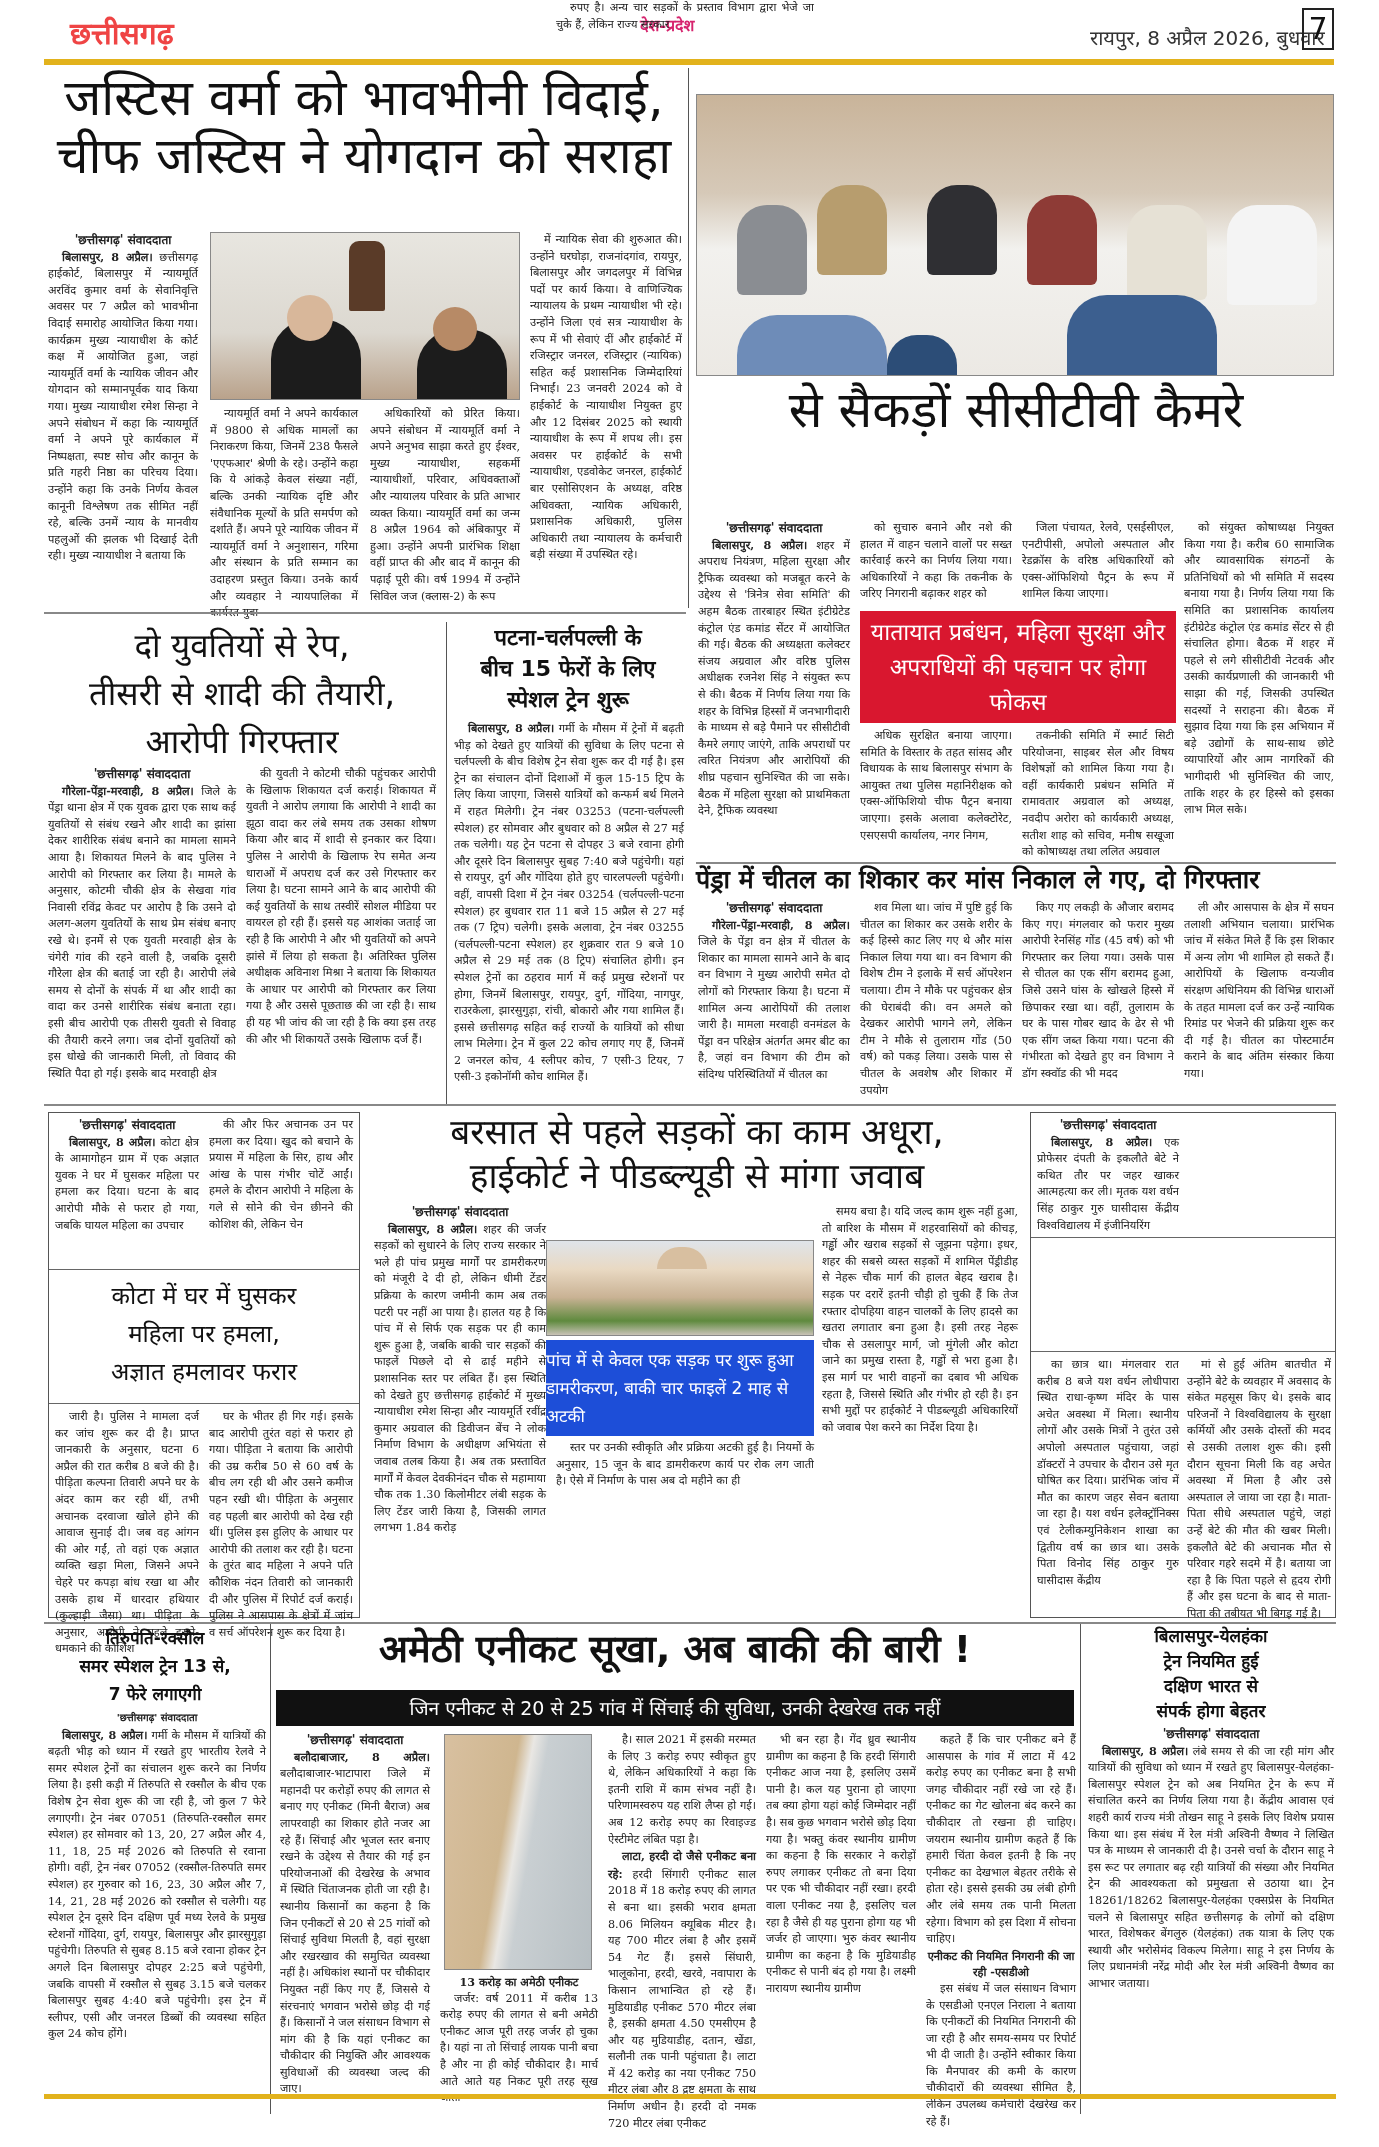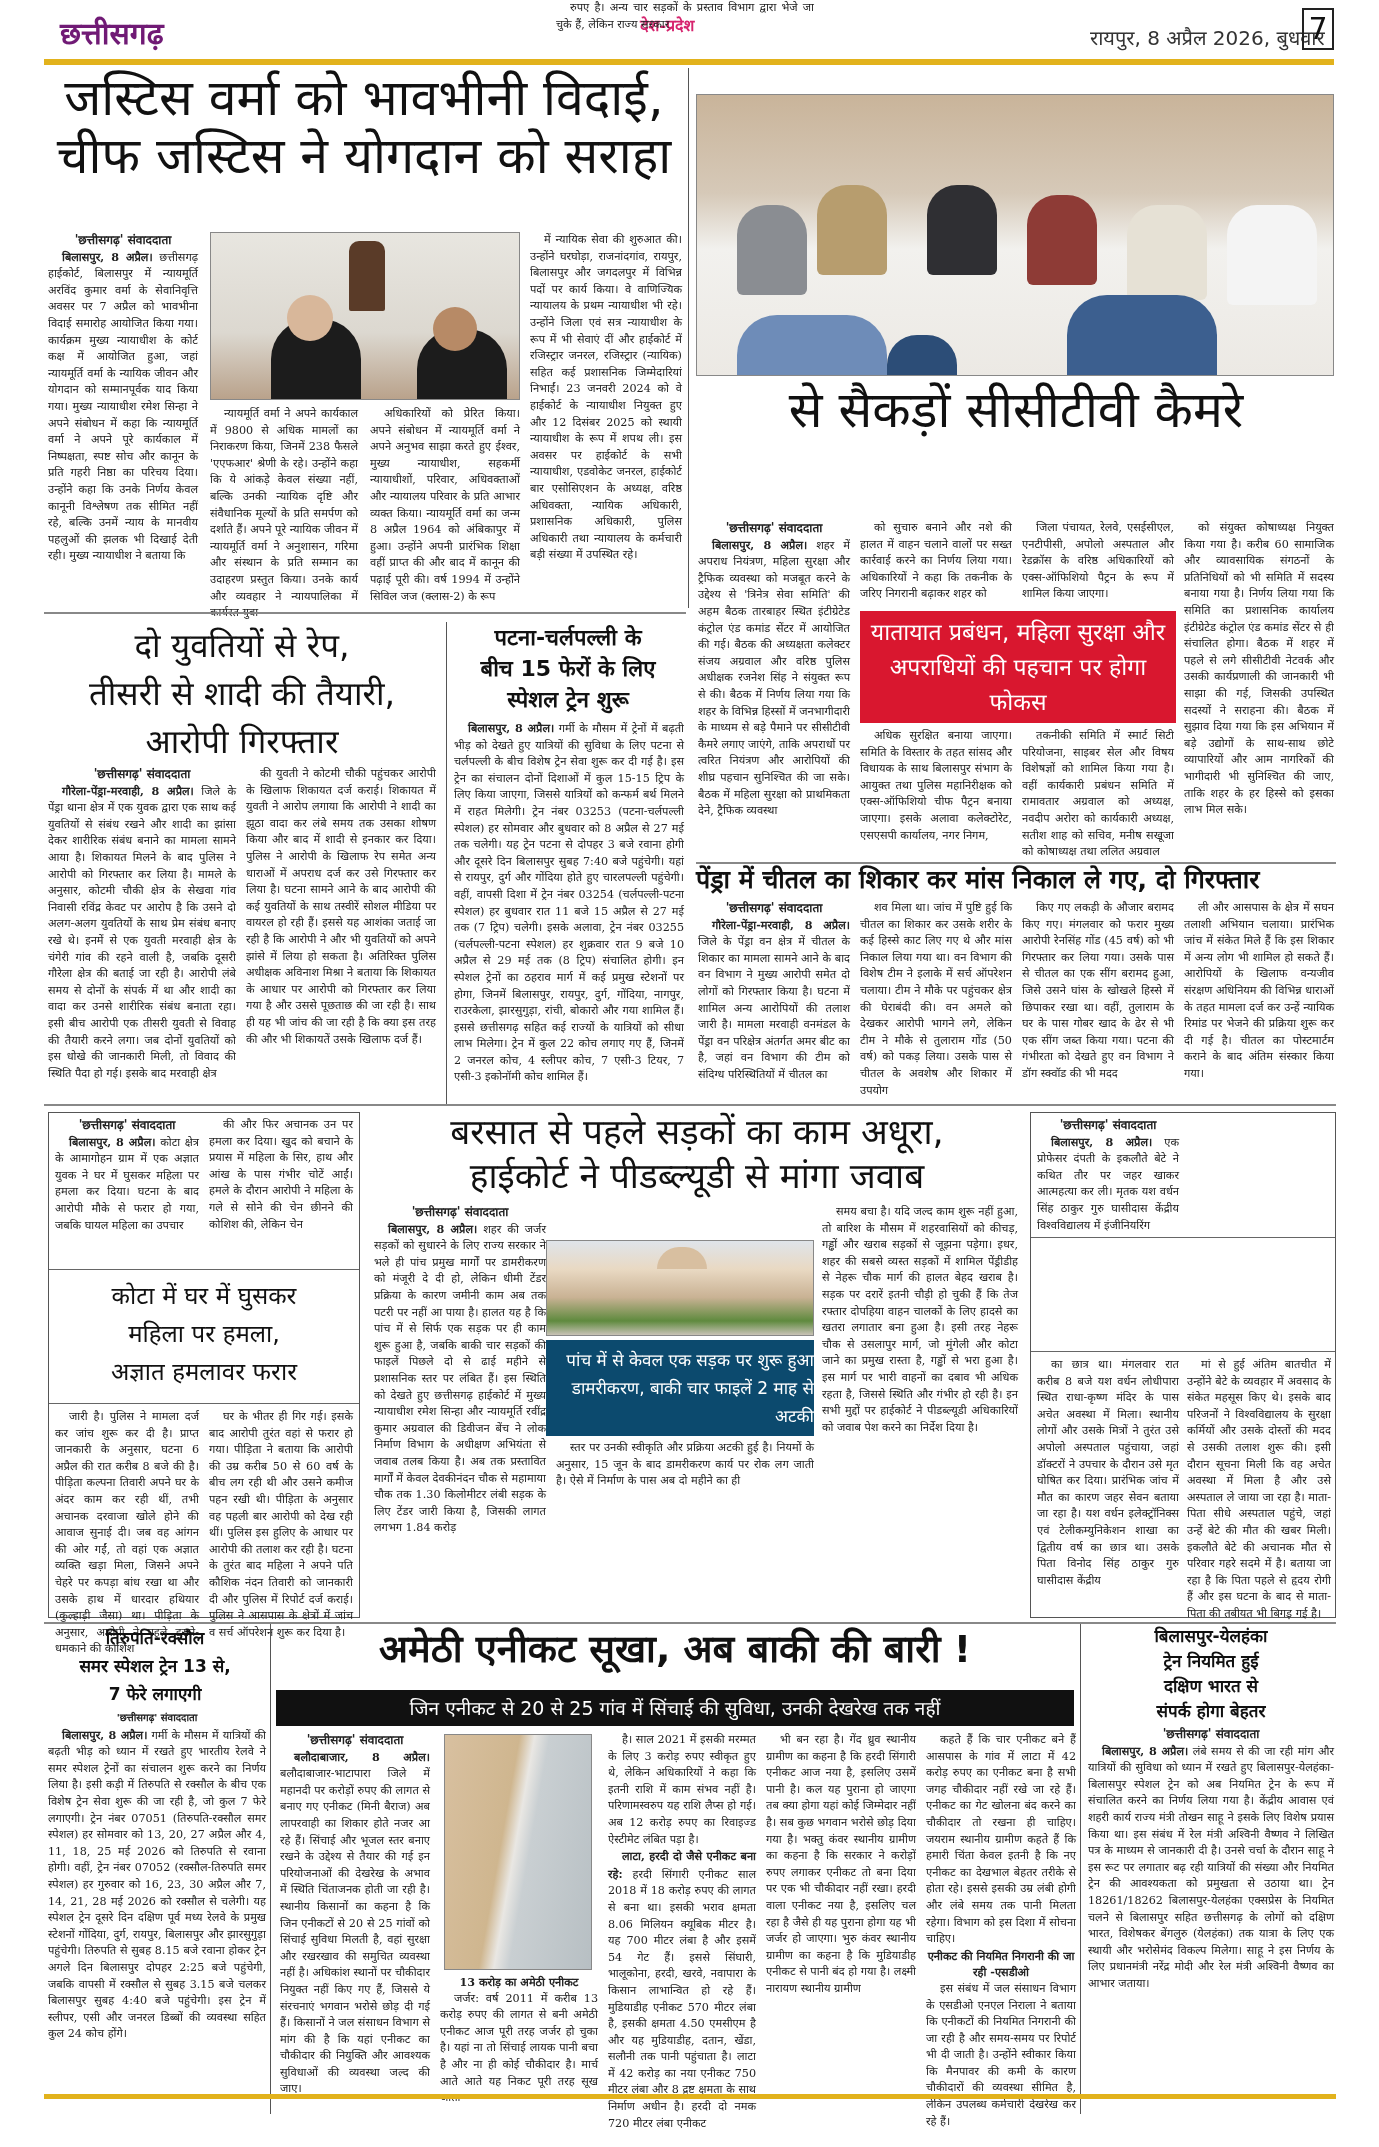--- a/index.html
+++ b/index.html
@@ -12,21 +12,21 @@
 .rule-gold{background:#e2b21c}
 .vline{background:#555;width:1px}
 .hline{background:#888;height:2px}
 .photo{overflow:hidden;border:1px solid #888}
 .box{border:1.5px solid #555}
 </style>
 </head>
 <body>
 
 <header>
-  <div class="abs" style="left:60px;top:12px;font-size:30px;font-weight:bold;color:#701a75;font-family:Liberation Sans, sans-serif">छत्तीसगढ़</div>
+  <div class="abs" style="left:70px;top:12px;font-size:30px;font-weight:bold;color:#ef4444;font-family:Liberation Sans, sans-serif">छत्तीसगढ़</div>
   <div class="abs" style="left:640px;top:14px;font-size:16px;font-weight:bold;color:#d6246e;font-family:'DejaVu Sans',sans-serif">देश-प्रदेश</div>
   <div class="abs" style="left:1090px;top:24px;font-size:20px;color:#333">रायपुर, 8 अप्रैल 2026, बुधवार</div>
   <div class="abs" style="left:1302px;top:8px;width:32px;height:42px;border:2px solid #222;font-size:30px;text-align:center;line-height:38px;color:#111">7</div>
   <div class="abs rule-gold" style="left:44px;top:59px;width:1290px;height:6px"></div>
 </header>
 
 <article>
   <h1 class="abs hl" style="left:44px;top:70px;width:640px;font-size:50px;font-weight:normal">
     <span style="display:block">जस्टिस वर्मा को भावभीनी विदाई,</span>
     <span style="display:block">चीफ जस्टिस ने योगदान को सराहा</span>
@@ -176,21 +176,21 @@
   <div class="abs txt" style="left:374px;top:1204px;width:172px">
     <div class="byline">'छत्तीसगढ़' संवाददाता</div>
     <p><b>बिलासपुर, 8 अप्रैल।</b> <span>शहर की जर्जर सड़कों को सुधारने के लिए राज्य सरकार ने भले ही पांच प्रमुख मार्गों पर डामरीकरण को मंजूरी दे दी हो, लेकिन धीमी टेंडर प्रक्रिया के कारण जमीनी काम अब तक पटरी पर नहीं आ पाया है। हालत यह है कि पांच में से सिर्फ एक सड़क पर ही काम शुरू हुआ है, जबकि बाकी चार सड़कों की फाइलें पिछले दो से ढाई महीने से प्रशासनिक स्तर पर लंबित हैं। इस स्थिति को देखते हुए छत्तीसगढ़ हाईकोर्ट में मुख्य न्यायाधीश रमेश सिन्हा और न्यायमूर्ति रवींद्र कुमार अग्रवाल की डिवीजन बेंच ने लोक निर्माण विभाग के अधीक्षण अभियंता से जवाब तलब किया है। अब तक प्रस्तावित मार्गों में केवल देवकीनंदन चौक से महामाया चौक तक 1.30 किलोमीटर लंबी सड़क के लिए टेंडर जारी किया है, जिसकी लागत लगभग 1.84 करोड़</span></p>
   </div>
   <div class="abs txt" style="left:556px;top:1204px width:258px;width:258px">
       <p>रुपए है। अन्य चार सड़कों के प्रस्ताव विभाग द्वारा भेजे जा चुके हैं, लेकिन राज्य सरकार</p>
     </div>
   <div class="abs photo" style="left:546px;top:1240px;width:268px;height:96px;background:linear-gradient(180deg,#dfe4ea 0%,#e9d9c3 30%,#c9b294 60%,#5f8a3e 85%,#c8c2b6 100%)">
     <div style="position:absolute;left:110px;top:6px;width:50px;height:22px;background:#d8bfa0;border-radius:25px 25px 0 0"></div>
   </div>
-  <div class="abs" style="left:546px;top:1340px;width:268px;height:96px;background:#0c4a6e;color:#fff;font-size:17px;line-height:28px;text-align:right;padding-top:6px;font-family:'DejaVu Sans',sans-serif">
+  <div class="abs" style="left:546px;top:1340px;width:268px;height:96px;background:#1d4ed8;color:#fff;font-size:17px;line-height:28px;text-align:left;padding-top:6px;font-family:'DejaVu Sans',sans-serif">
     <span>पांच में से केवल एक सड़क पर शुरू हुआ डामरीकरण, बाकी चार फाइलें 2 माह से अटकी</span>
   </div>
   <div class="abs txt" style="left:556px;top:1440px;width:258px">
       <p>स्तर पर उनकी स्वीकृति और प्रक्रिया अटकी हुई है। नियमों के अनुसार, 15 जून के बाद डामरीकरण कार्य पर रोक लग जाती है। ऐसे में निर्माण के पास अब दो महीने का ही</p>
     </div>
   <div class="abs txt" style="left:822px;top:1204px;width:196px">
       <p>समय बचा है। यदि जल्द काम शुरू नहीं हुआ, तो बारिश के मौसम में शहरवासियों को कीचड़, गड्ढों और खराब सड़कों से जूझना पड़ेगा। इधर, शहर की सबसे व्यस्त सड़कों में शामिल पेंड्रीडीह से नेहरू चौक मार्ग की हालत बेहद खराब है। सड़क पर दरारें इतनी चौड़ी हो चुकी हैं कि तेज रफ्तार दोपहिया वाहन चालकों के लिए हादसे का खतरा लगातार बना हुआ है। इसी तरह नेहरू चौक से उसलापुर मार्ग, जो मुंगेली और कोटा जाने का प्रमुख रास्ता है, गड्ढों से भरा हुआ है। इस मार्ग पर भारी वाहनों का दबाव भी अधिक रहता है, जिससे स्थिति और गंभीर हो रही है। इन सभी मुद्दों पर हाईकोर्ट ने पीडब्ल्यूडी अधिकारियों को जवाब पेश करने का निर्देश दिया है।</p>
     </div>
 </article>
 

